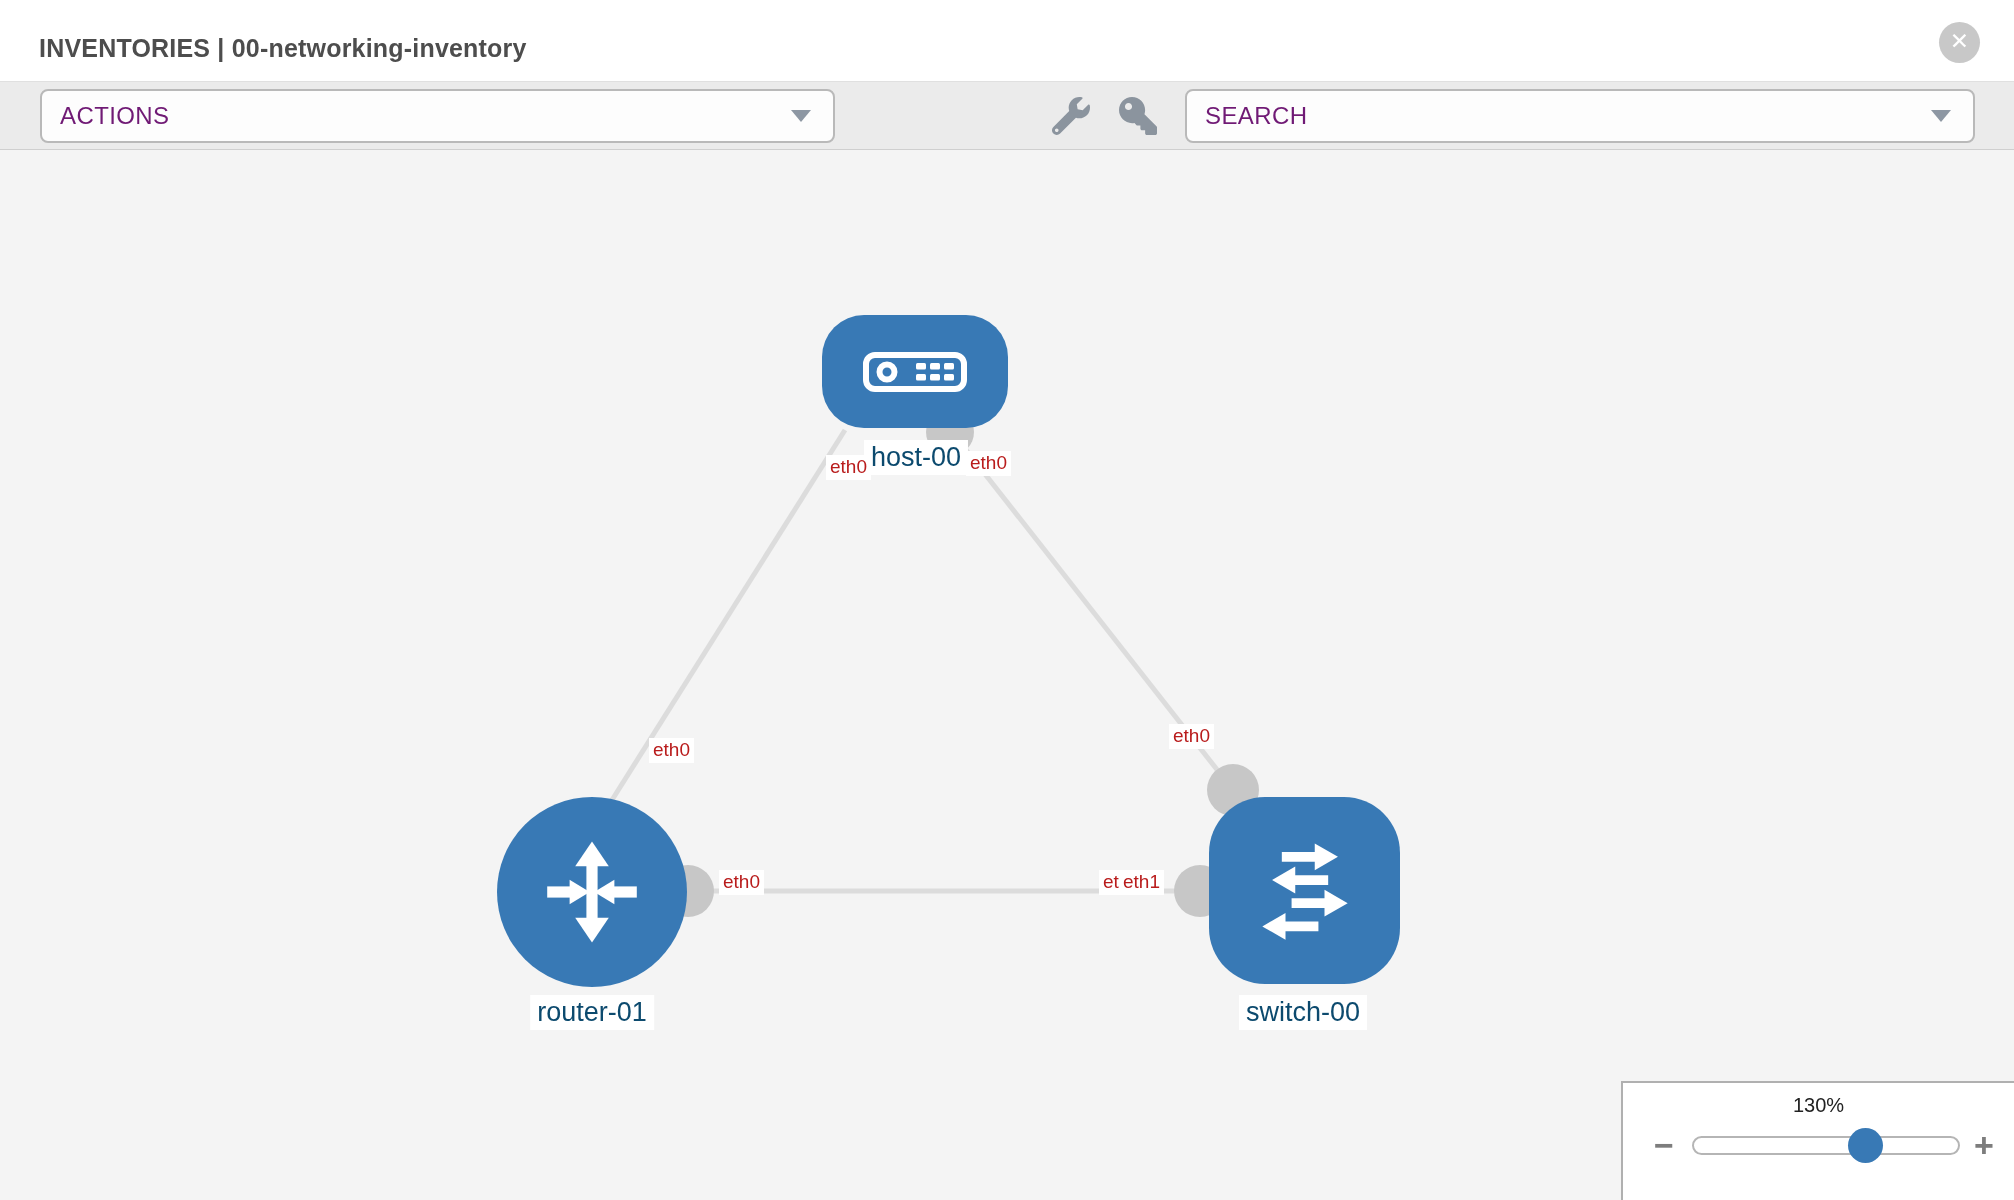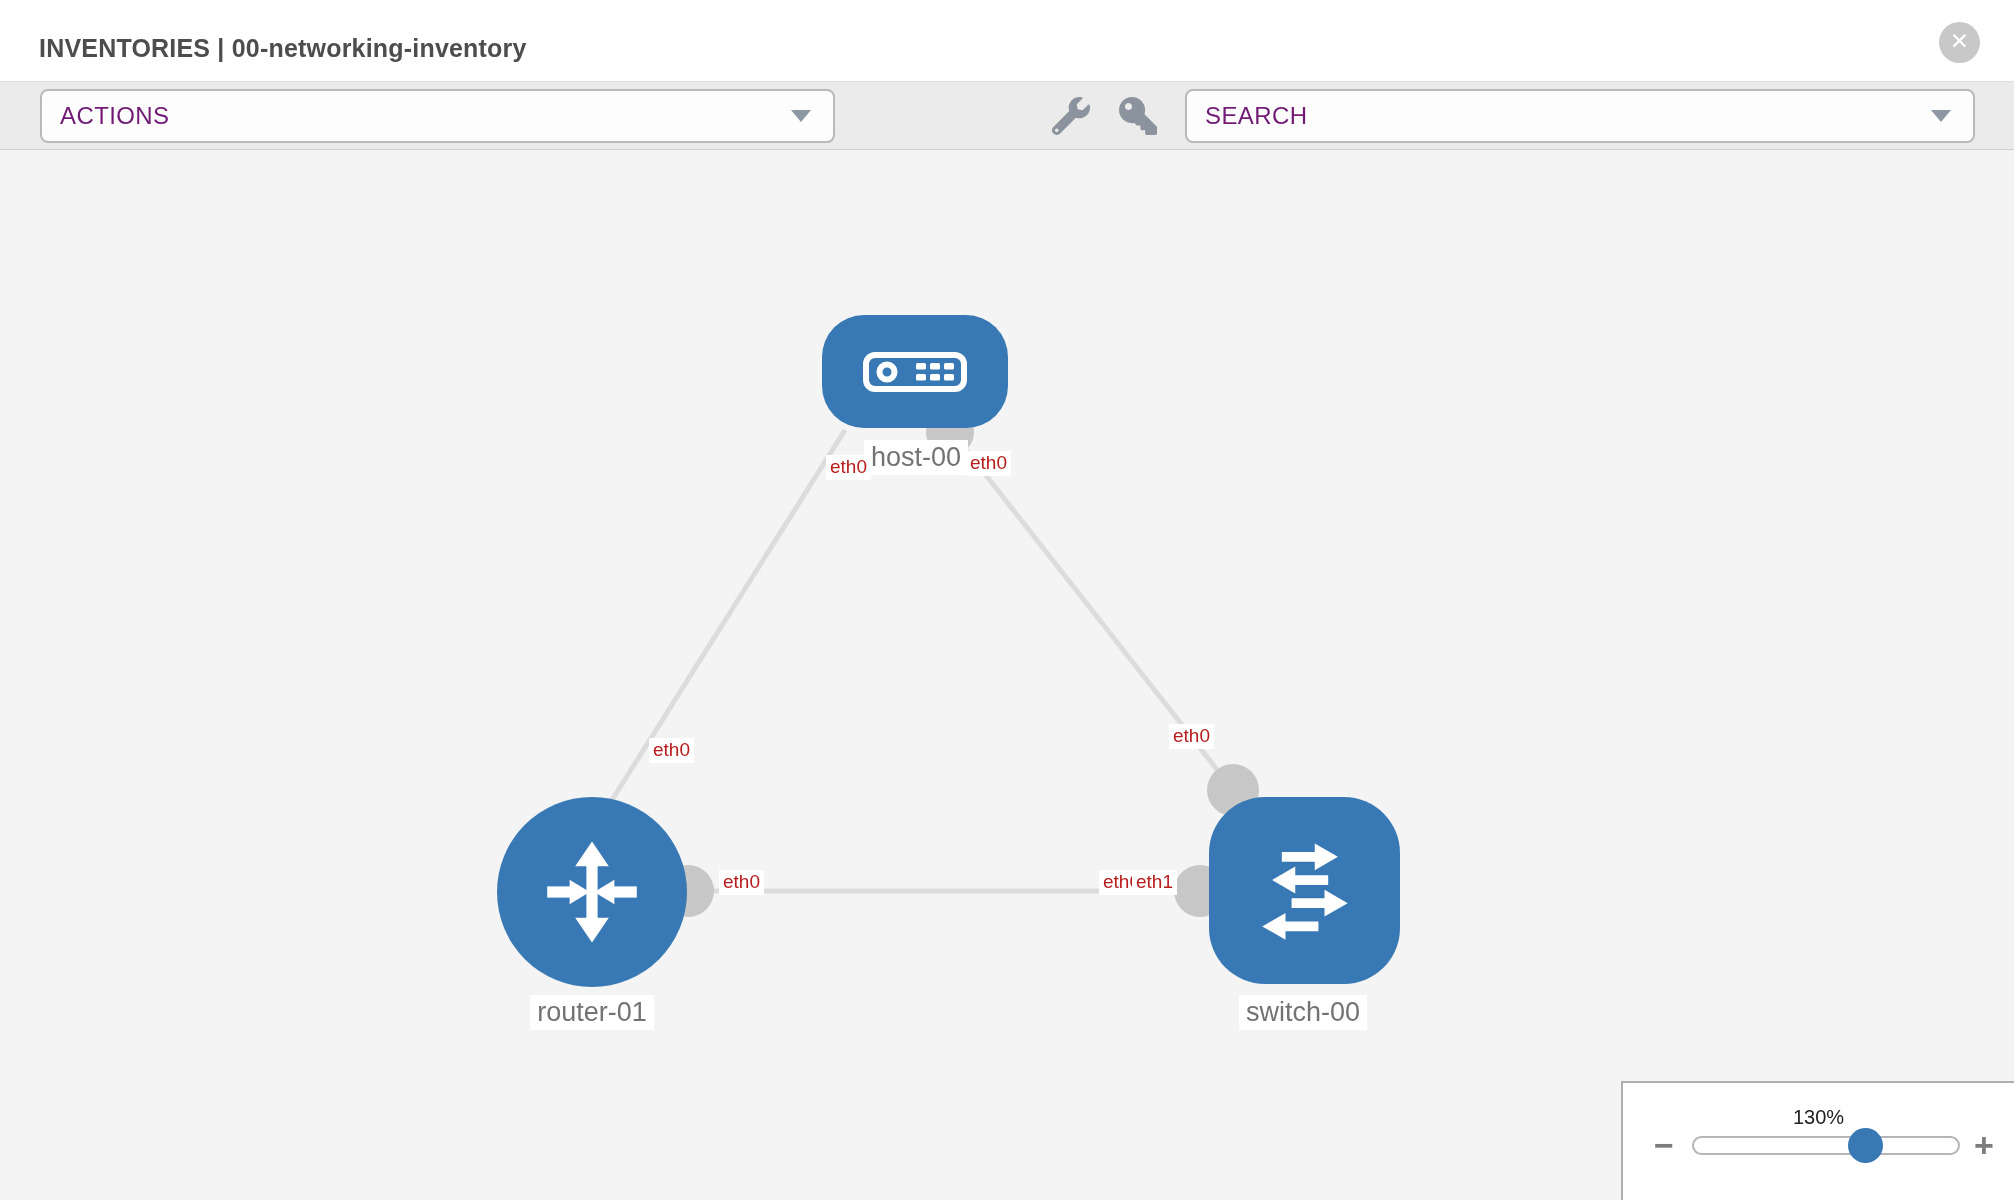--- a/index.html
+++ b/index.html
@@ -39,41 +39,41 @@
   
   .canvas{position:absolute;left:0;top:150px;width:2014px;height:1050px;background:#f4f4f4;}
   .links-layer{position:absolute;left:0;top:0;width:2014px;height:1050px;}
 
   .node{position:absolute;background:var(--node-blue);display:flex;align-items:center;justify-content:center;cursor:pointer;}
   .node svg{display:block;}
   .node-host{left:822px;top:165px;width:186px;height:113px;border-radius:42px;}
   .node-router{left:497px;top:647px;width:190px;height:190px;border-radius:50%;}
   .node-switch{left:1209px;top:647px;width:191px;height:187px;border-radius:56px;}
 
-  .node-label{position:absolute;background:#ffffff;color:#737373;font-size:27px;
+  .node-label{position:absolute;background:#ffffff;color:#0c4a6e;font-size:27px;
     padding:2px 7px;white-space:nowrap;transform:translateX(-50%);}
   .lbl-host{left:916px;top:290px;}
   .lbl-router{left:592px;top:845px;}
   .lbl-switch{left:1303px;top:845px;}
 
   .if-label{position:absolute;background:#ffffff;color:#b91c1c;font-size:19px;
     padding:1px 4px;white-space:nowrap;line-height:1.2;}
   .if-a{left:826px;top:305px;}
   .if-b{left:966px;top:301px;}
   .if-c{left:649px;top:588px;}
   .if-d{left:1169px;top:574px;}
   .if-e{left:719px;top:720px;}
   .if-f{left:1099px;top:720px;z-index:1;}
-  .if-g{left:1119px;top:720px;z-index:2;margin-left:13px;}
+  .if-g{left:1119px;top:720px;z-index:2;}
 
   
   .zoom-panel{position:absolute;right:0;bottom:0;width:393px;height:119px;background:#ffffff;
     border-left:2px solid #b0b0b0;border-top:2px solid #b0b0b0;}
   .zoom-level{position:absolute;left:0;top:11px;width:100%;text-align:center;
-    font-size:20px;color:#222222;margin-top:12px;}
+    font-size:20px;color:#222222;}
   .zoom-minus,.zoom-plus{position:absolute;top:45px;height:34px;display:flex;align-items:center;
     justify-content:center;color:#7d7d7d;font-size:34px;font-weight:bold;cursor:pointer;line-height:1;}
   .zoom-minus{left:24px;width:34px;}
   .zoom-plus{left:344px;width:34px;}
   .zoom-track{position:absolute;left:69px;top:53px;width:268px;height:19px;background:#ffffff;
     border:2px solid #b5b5b5;border-radius:10px;cursor:pointer;}
   .zoom-thumb{position:absolute;left:225px;top:45px;width:35px;height:35px;border-radius:50%;
     background:var(--node-blue);cursor:grab;}
 </style>
 </head>

